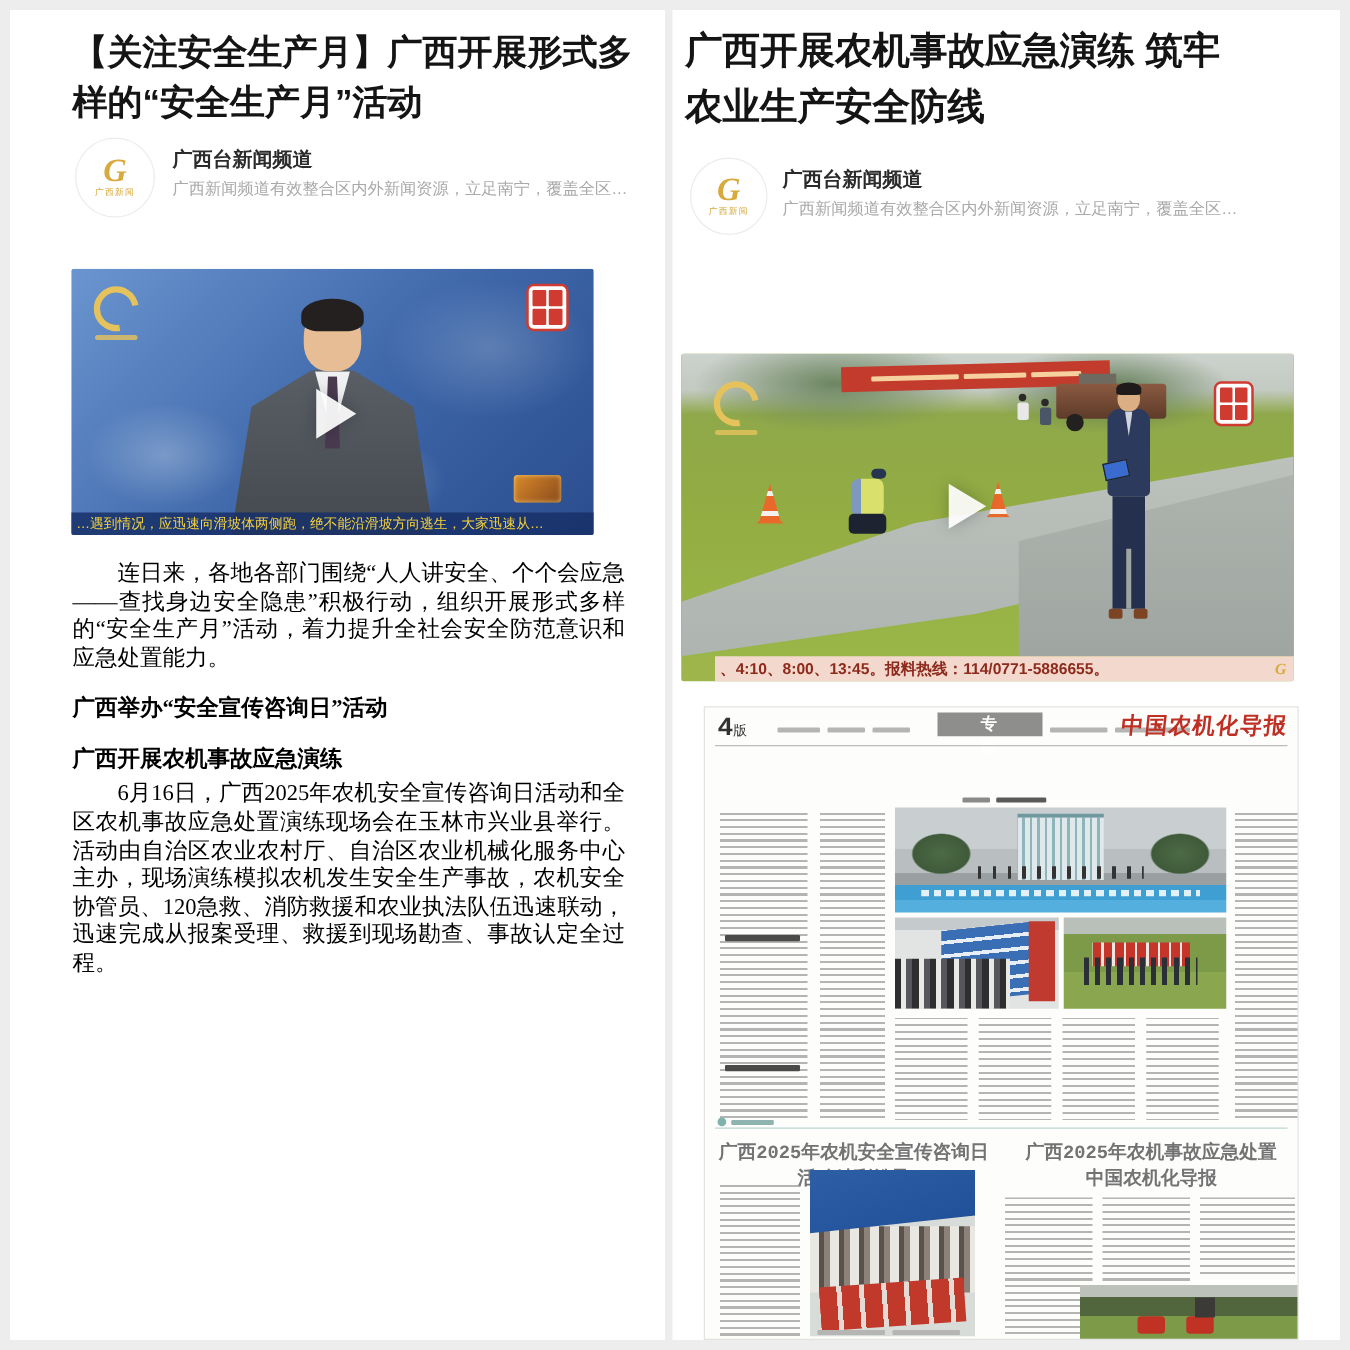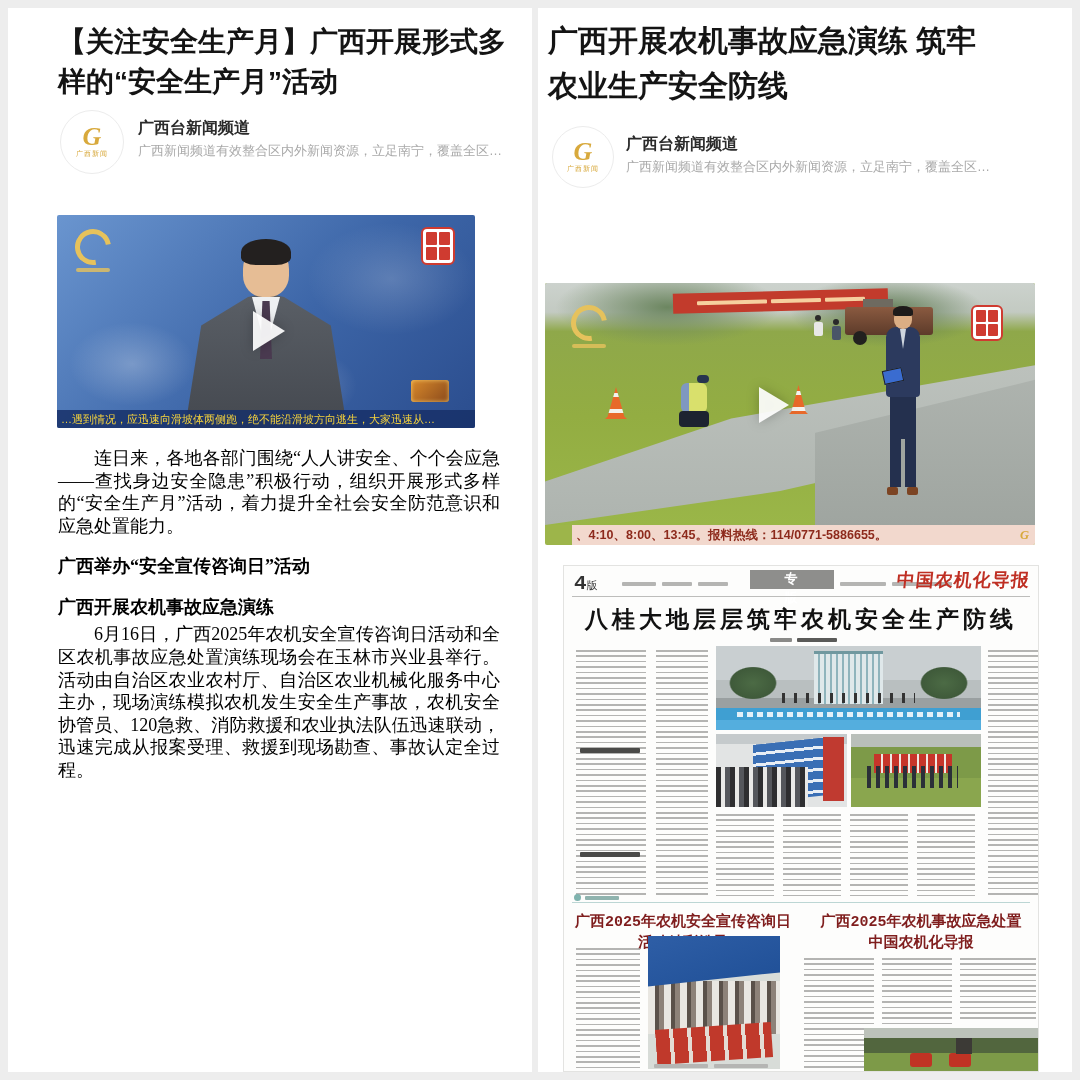--- a/index.html
+++ b/index.html
@@ -178,21 +178,21 @@
       background:repeating-linear-gradient(90deg,#2e2e30 0 5px,#e9e9e7 5px 9px,#55575c 9px 14px);}
   .ph-r2b{left:287px;top:168px;width:130px;height:73px;
       background:linear-gradient(180deg,#b9bfb9 0 18%,#7d9a48 18% 60%,#8aa64e 60% 100%);}
   .ph-r2b .bnr{position:absolute;left:18%;top:28%;width:60%;height:26%;
       background:repeating-linear-gradient(90deg,#c6352a 0 7px,#efe8e2 7px 9px);}
   .ph-r2b .crowd{position:absolute;left:12%;top:44%;width:70%;height:30%;
       background:repeating-linear-gradient(90deg,#2b2f38 0 4px,transparent 4px 9px);}
   .np-div{position:absolute;left:8px;top:336px;right:8px;height:1px;background:#bcd6d4;}
   .np-link{position:absolute;left:10px;top:328px;display:flex;gap:4px;align-items:center;}
   .np-link .dot{width:7px;height:7px;border-radius:50%;background:#7fb3ae;}
-  .np-sub{position:absolute;font-weight:bold;color:#7f1d1d;text-align:center;font-size:15px;line-height:21px;}
+  .np-sub{position:absolute;font-weight:bold;color:#737373;text-align:center;font-size:15px;line-height:21px;}
   .np-sub.sl{left:8px;top:346px;width:222px;}
   .np-sub.sr{left:238px;top:346px;width:238px;}
   .ph-canopy{left:84px;top:370px;width:132px;height:133px;
       background:linear-gradient(180deg,#9fb4c4 0 8%,#d8dcd8 8% 100%);}
   .ph-canopy .tent{position:absolute;left:0;top:0;width:100%;height:38%;
       background:linear-gradient(160deg,#2e5ea6,#1f4f96);clip-path:polygon(0 0,100% 0,100% 72%,0 100%);}
   .ph-canopy .crowd{position:absolute;left:0;top:34%;width:100%;height:40%;
       background:repeating-linear-gradient(90deg,#e9e7e2 0 7px,#5a514a 7px 11px,#8d8279 11px 16px);}
   .ph-canopy .table{position:absolute;left:6%;top:68%;width:88%;height:26%;
       background:repeating-linear-gradient(90deg,#c0392b 0 14px,#e4dcd4 14px 18px);transform:rotate(-4deg);}
@@ -327,21 +327,20 @@
         <span class="mb" style="width:30px"></span>
         <span class="mb" style="width:30px"></span>
       </div>
       <div class="np-section">专版</div>
       <div class="np-meta m2">
         <span class="mb" style="width:46px"></span>
         <span class="mb" style="width:60px"></span>
       </div>
       <div class="np-masthead">中国农机化导报</div>
       <div class="np-rule"></div>
-      <div class="np-headline">八桂大地层层筑牢农机安全生产防线</div>
       <div class="np-byline">
         <span class="mb" style="width:22px;background:#8a8a88"></span>
         <span class="mb" style="width:40px;background:#5a5a58"></span>
       </div>
 
       <div class="tsim" style="left:12px;top:84px;width:70px;height:246px;"></div>
       <div class="tsim" style="left:92px;top:84px;width:52px;height:246px;"></div>
       <div class="tsim-head" style="left:16px;top:182px;width:60px;"></div>
       <div class="tsim-head" style="left:16px;top:286px;width:60px;"></div>
       <div class="tsim" style="left:424px;top:84px;width:52px;height:246px;"></div>

